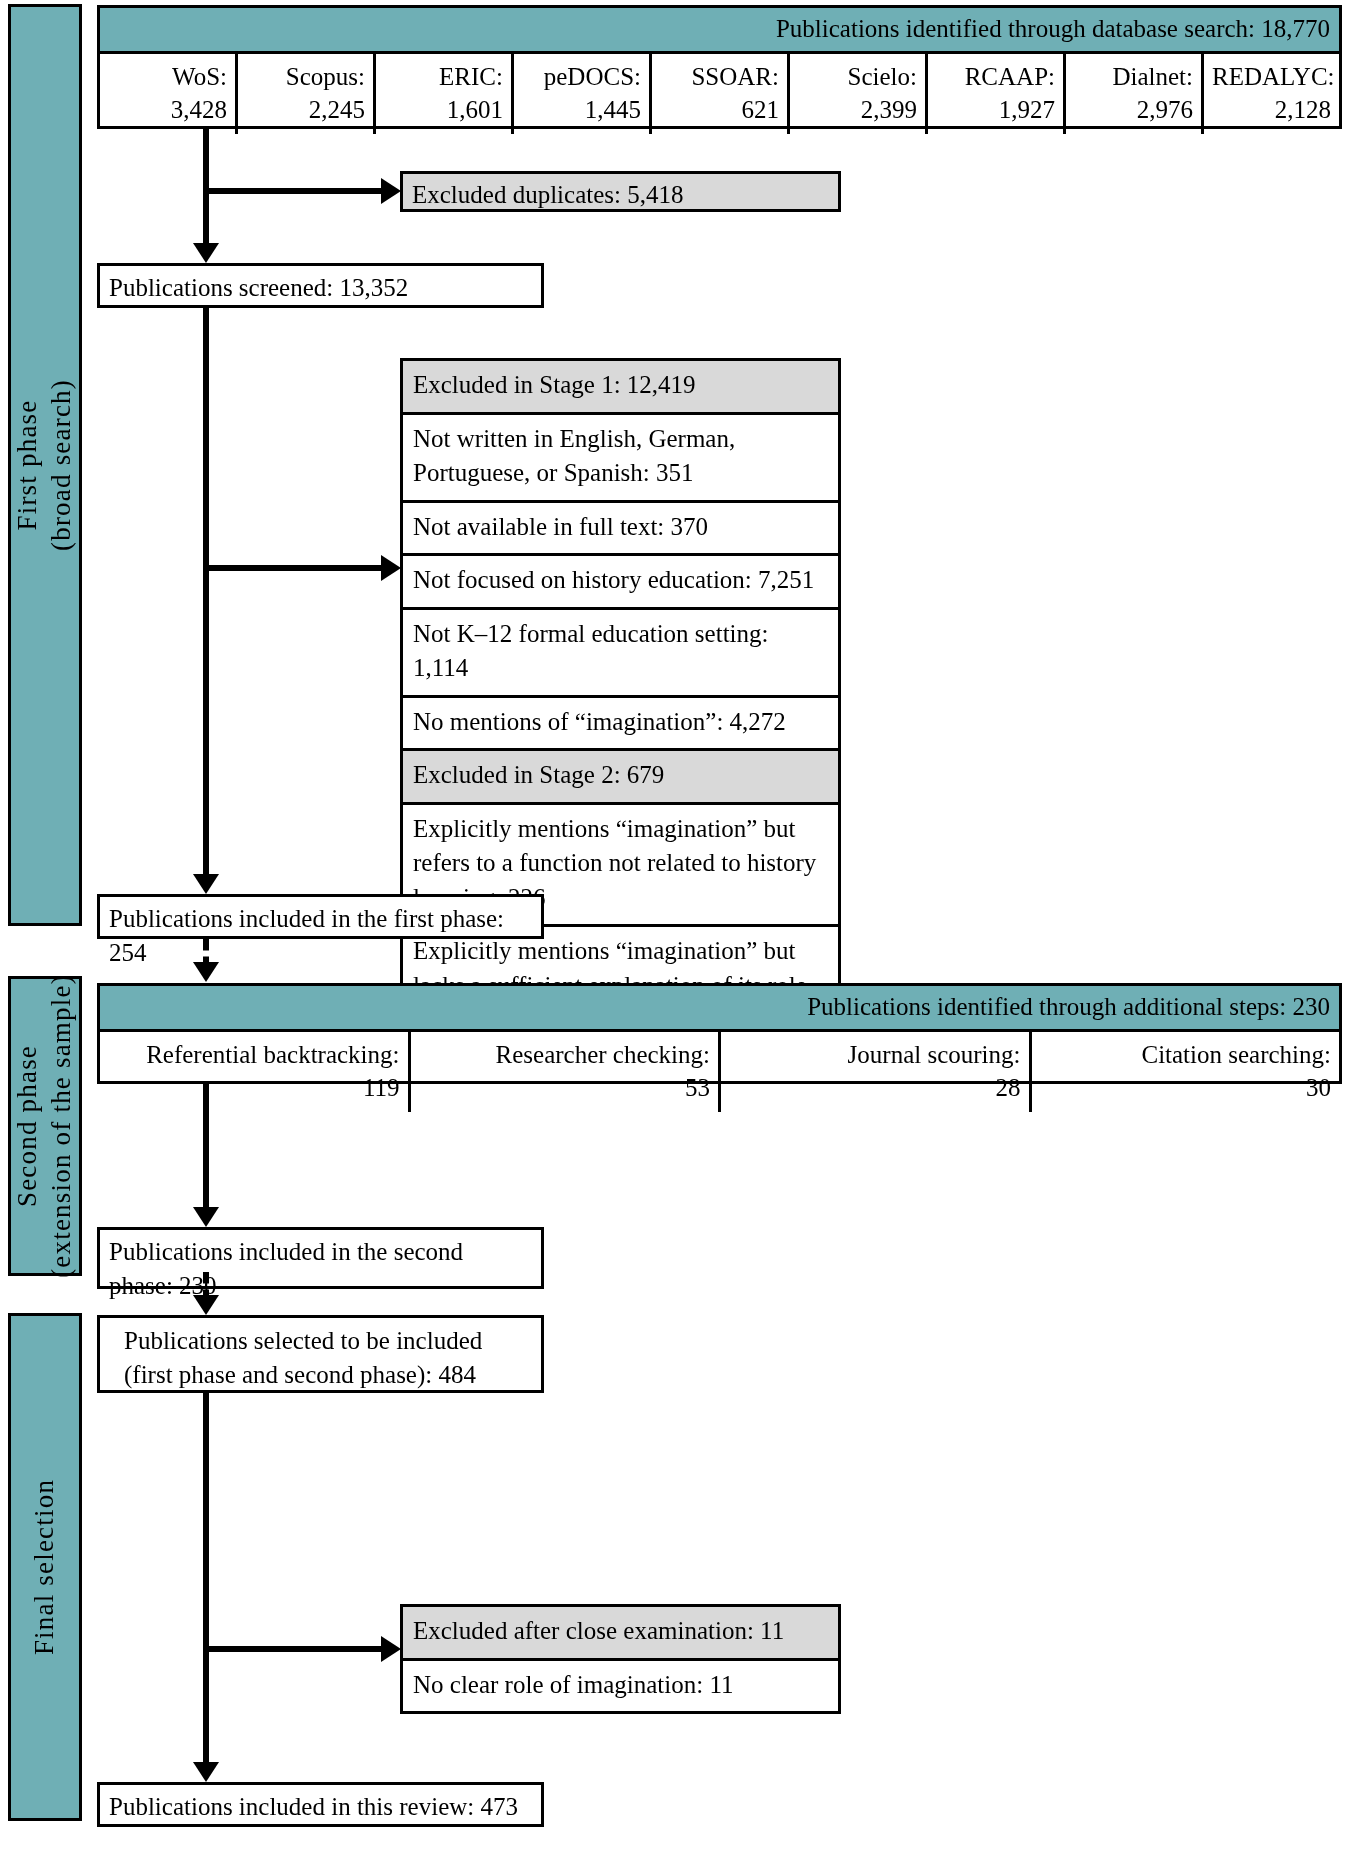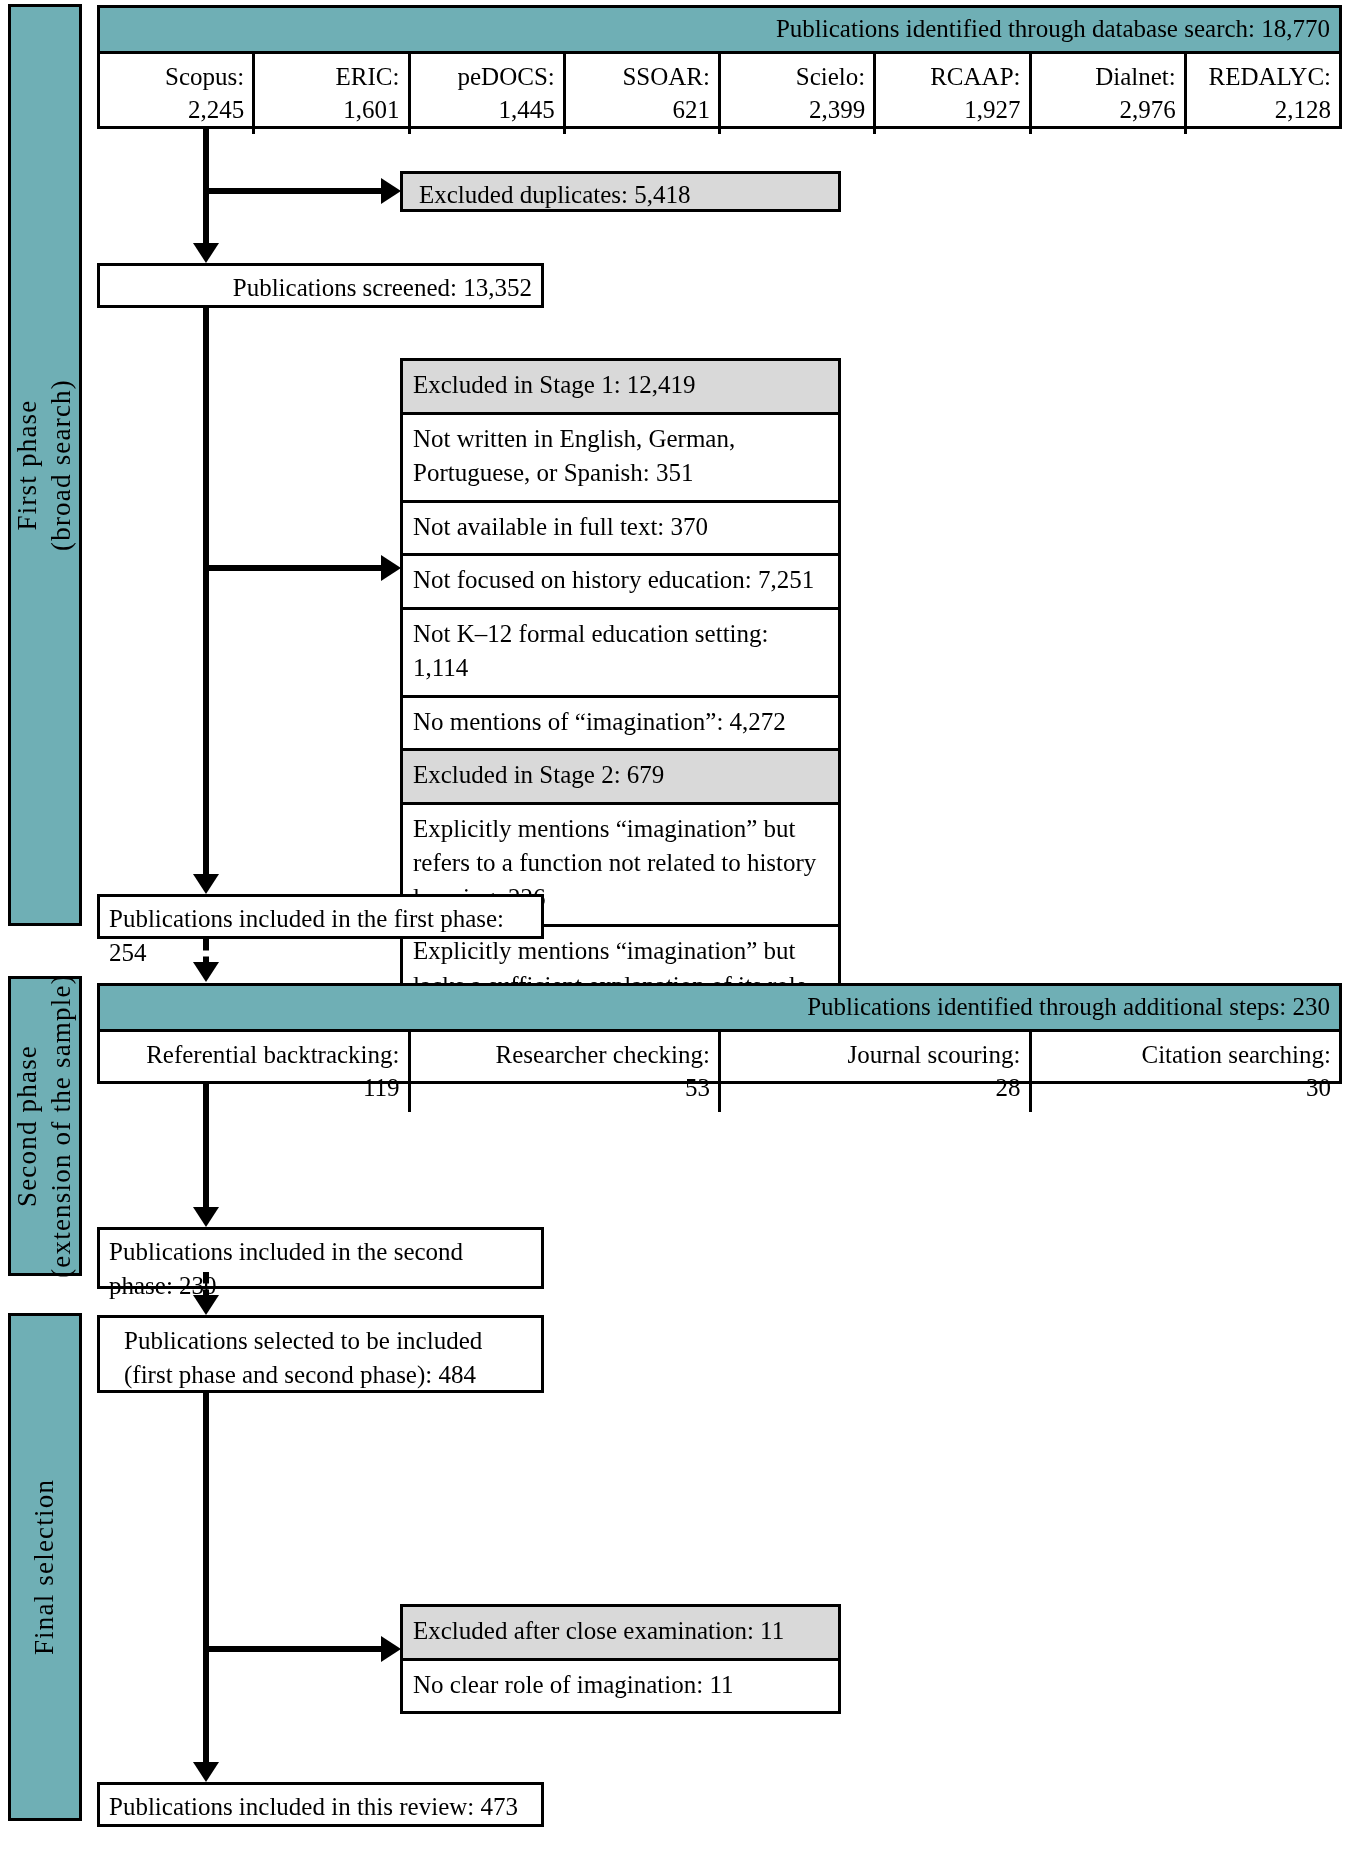--- a/index.html
+++ b/index.html
@@ -148,20 +148,24 @@
   </div>
 
   <div class="rail" style="left:8px; top:1313px; width:74px; height:508px;">
     <div class="rail-label">Final selection</div>
   </div>
 
   <div class="strip" style="left:97px; top:5px; width:1245px; height:124px;">
     <div class="strip-head teal">Publications identified through database search: 18,770</div>
     <div class="strip-cells">
       <div class="cell">
+        <span class="k">WoS:</span>
+        <span class="v">3,428</span>
+      </div>
+      <div class="cell">
         <span class="k">Scopus:</span>
         <span class="v">2,245</span>
       </div>
       <div class="cell">
         <span class="k">ERIC:</span>
         <span class="v">1,601</span>
       </div>
       <div class="cell">
         <span class="k">peDOCS:</span>
         <span class="v">1,445</span>
@@ -189,24 +193,24 @@
     </div>
   </div>
 
   <div class="vline" style="left:203px; top:129px; width:6px; height:116px;"></div>
   <div class="arrow-down" style="left:193px; top:243px;"></div>
 
   <div class="hline" style="left:203px; top:188px; width:190px; height:6px;"></div>
   <div class="arrow-right" style="left:381px; top:178px;"></div>
 
   <div class="box grey" style="left:400px; top:171px; width:441px; height:41px;">
-    <div class="pad" style="padding:4px 9px 6px 16px;">Excluded duplicates: 5,418</div>
-  </div>
-
-  <div class="box" style="left:97px; top:263px; width:447px; height:45px;text-align:right;">
+    <div class="pad" style="padding:4px 9px 6px 9px;">Excluded duplicates: 5,418</div>
+  </div>
+
+  <div class="box" style="left:97px; top:263px; width:447px; height:45px;">
     <div class="pad" style="padding:5px 9px 6px 9px;">Publications screened: 13,352</div>
   </div>
 
   <div class="vline" style="left:203px; top:308px; width:6px; height:568px;"></div>
   <div class="arrow-down" style="left:193px; top:874px;"></div>
 
   <div class="hline" style="left:203px; top:565px; width:190px; height:6px;"></div>
   <div class="arrow-right" style="left:381px; top:555px;"></div>
 
   <div class="stack" style="left:400px; top:358px; width:441px;">

